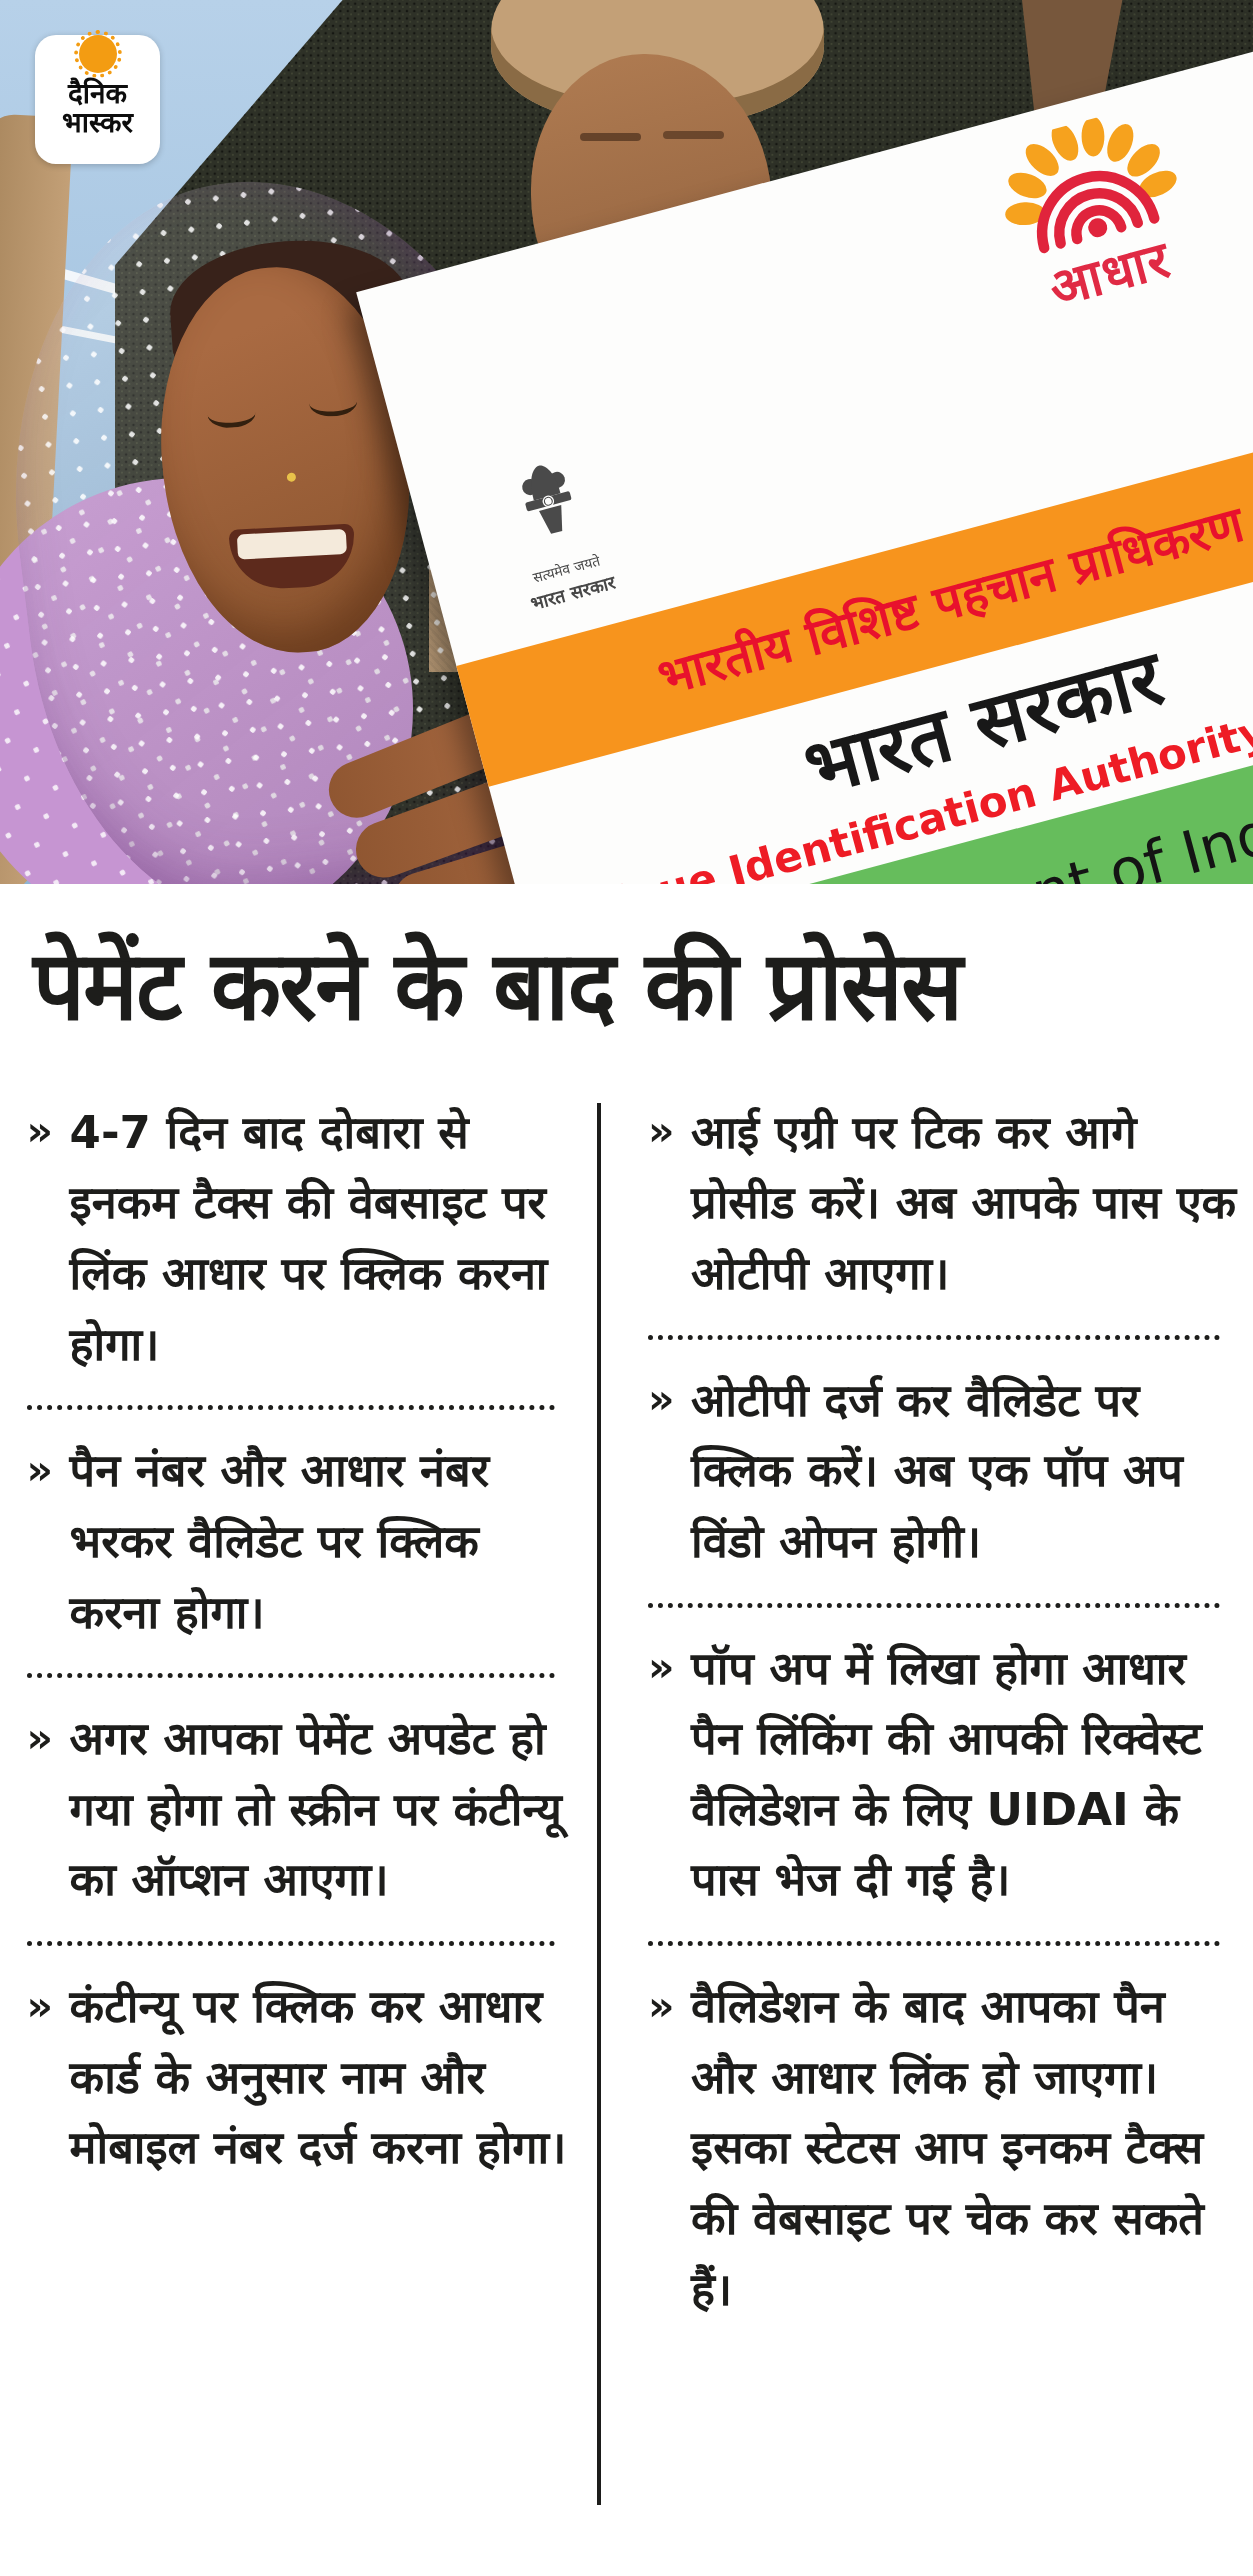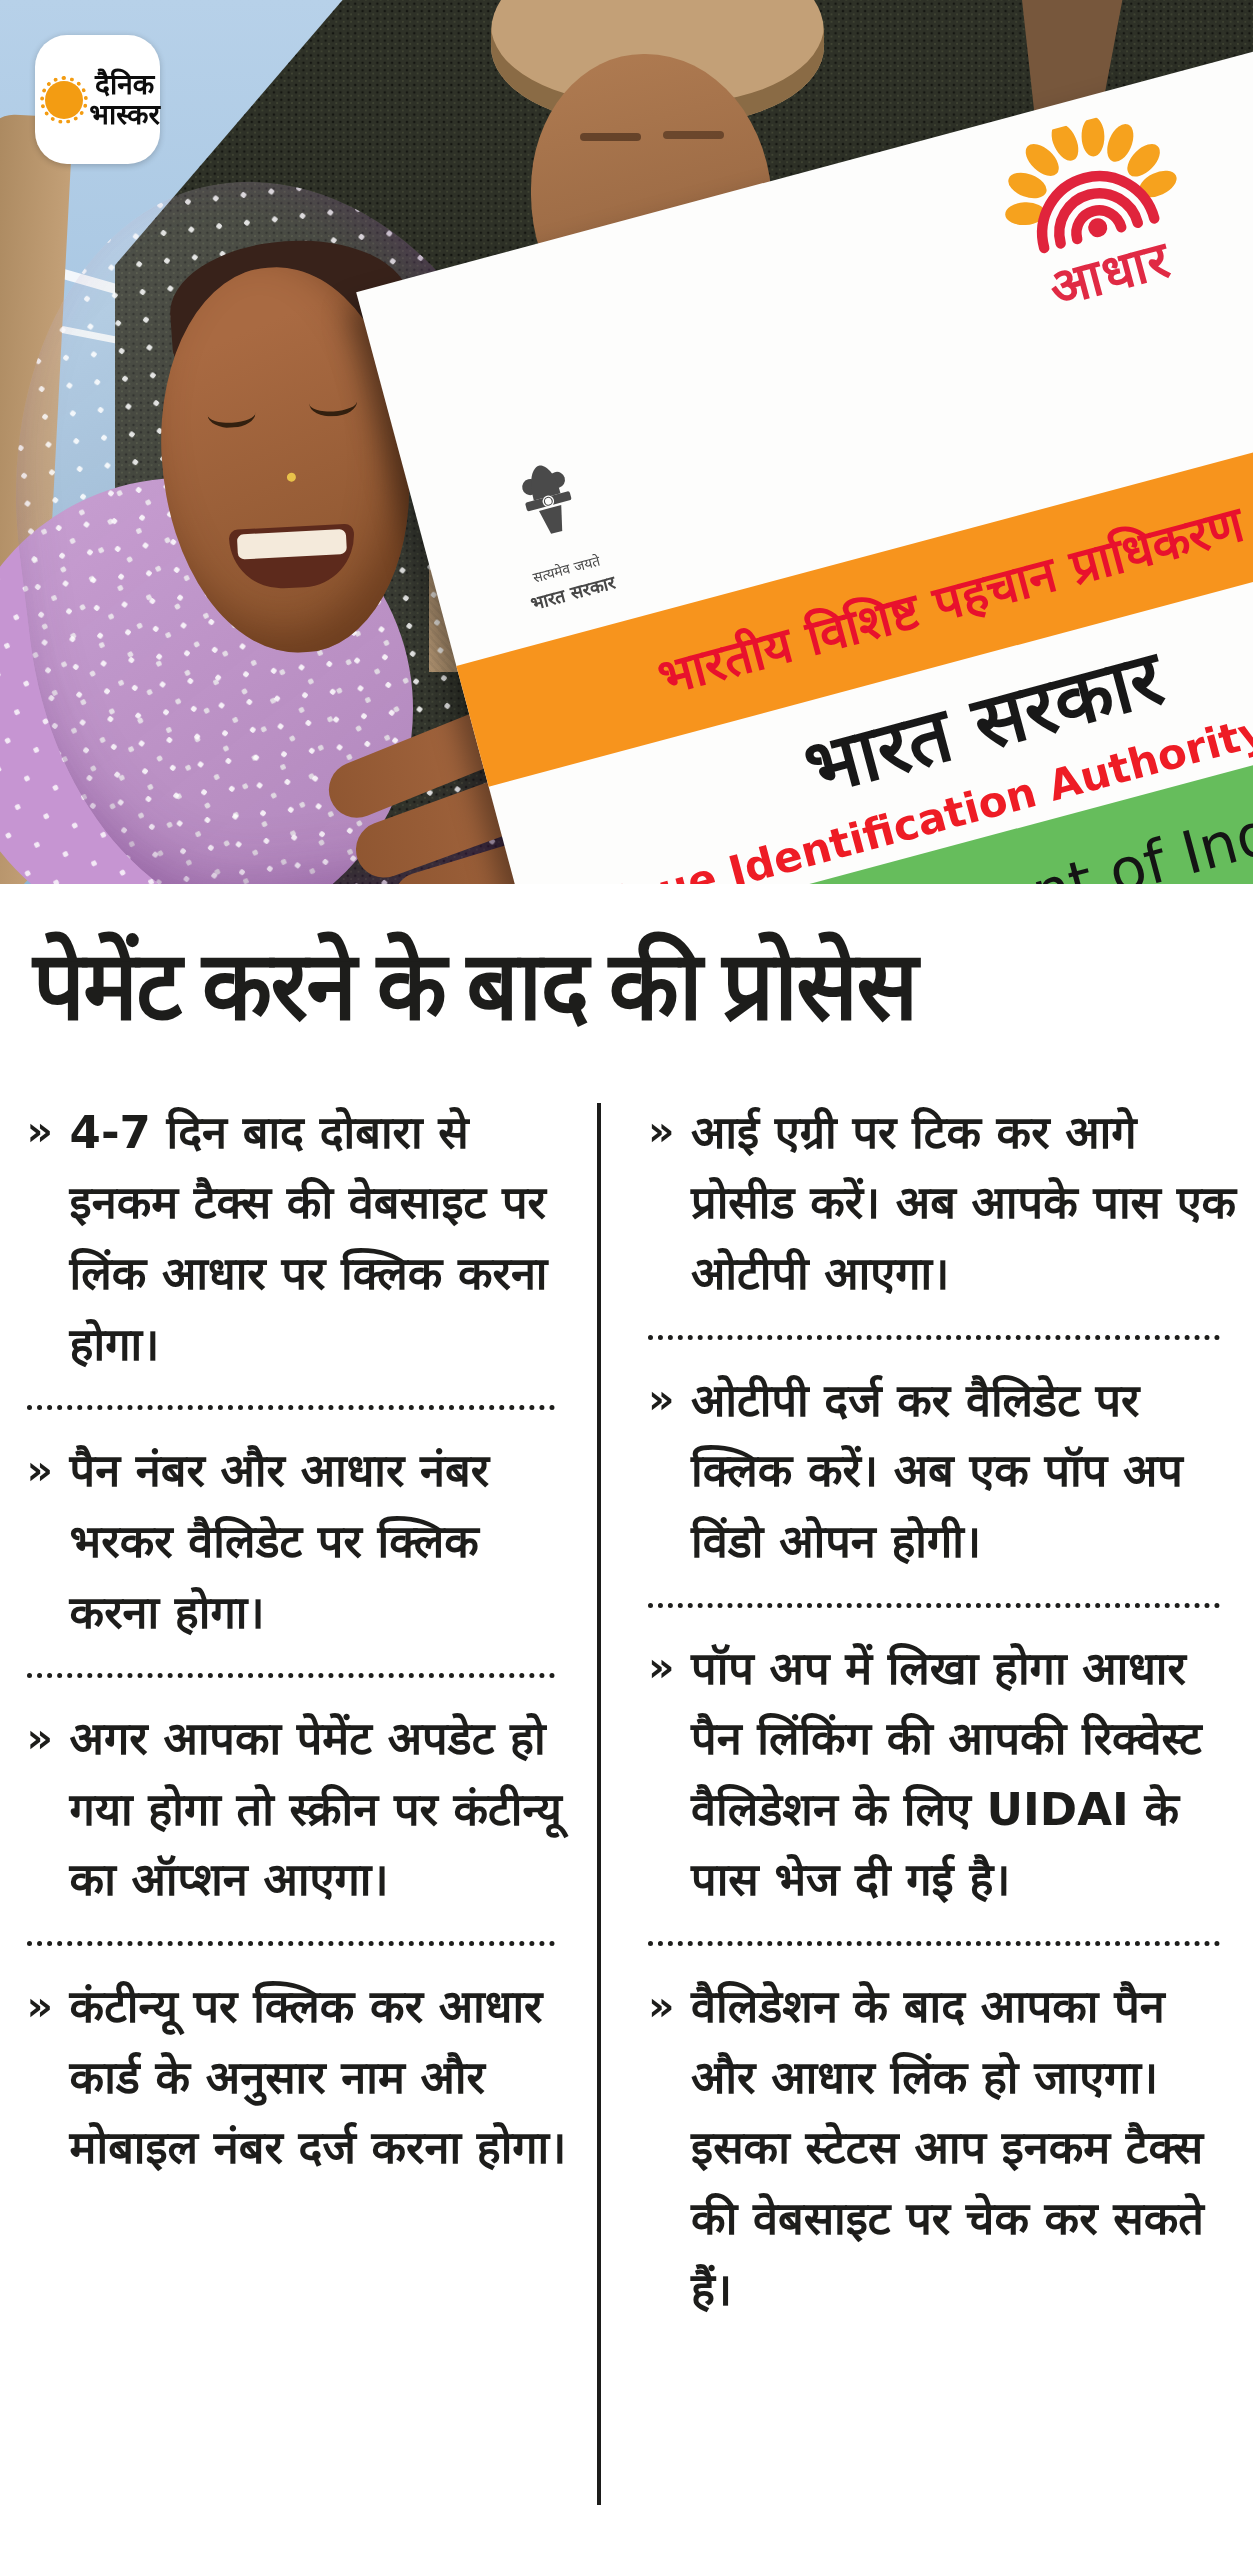--- a/index.html
+++ b/index.html
@@ -94,30 +94,30 @@
     display:flex;align-items:center;justify-content:center;}
   .band-o span{position:static;color:var(--red_hi,#e8112d);font-size:49px;font-weight:700;white-space:nowrap;}
   .govt-hi{left:0;top:524px;width:100%;text-align:center;font-size:76px;font-weight:700;color:#181818;white-space:nowrap;}
   .uidai-en{left:0;top:633px;width:100%;text-align:center;color:var(--red_en,#ee1c25);
     font-size:42px;font-weight:800;white-space:nowrap;}
   .band-g{left:0;top:689px;width:100%;height:137px;background:var(--band_green,#66bd5c);
     display:flex;align-items:center;justify-content:center;}
   .band-g span{position:static;color:#141414;font-size:59px;font-weight:500;white-space:nowrap;}
   .enrol{left:0;top:847px;width:100%;text-align:center;font-size:33px;color:#232323;white-space:nowrap;}
   
-  .db-logo{left:35px;top:35px;width:125px;height:129px;background:#fff;border-radius:32px;
-    display:flex;align-items:center;justify-content:flex-end;gap:5.8px;
+  .db-logo{left:35px;top:35px;width:125px;height:129px;background:#fff;border-radius:21px;
+    display:flex;flex-direction:column;align-items:center;justify-content:flex-start;gap:5.8px;
     box-shadow:0 1.6px 6.6px rgba(0,0,0,.2);}
   .db-sun{position:static;width:38px;height:38px;border-radius:50%;background:var(--db_sun,#f39c12);
     outline:4.1px dotted var(--db_sun,#f39c12);outline-offset:1.6px;}
   .db-text{position:static;text-align:center;font-weight:800;font-size:28px;line-height:1.05;color:#0d0d0d;}
   .db-text span{position:static;display:block;}
   
   .content{position:absolute;left:0;top:884px;width:1254px;height:1692px;overflow:hidden;}
-  h1{margin:51px 0 0 33px;font-size:96px;line-height:1.08;font-weight:800;color:var(--text,#1d1d1b);font-family:Liberation Serif, serif;}
+  h1{margin:51px 0 0 33px;font-size:96px;line-height:1.08;font-weight:800;color:var(--text,#1d1d1b);}
   .h1span{display:inline-block;transform:scaleX(.95);transform-origin:0 50%;letter-spacing:-1.6px;white-space:nowrap;}
   .cols{display:flex;align-items:stretch;margin-top:59px;padding:0 13px 0 25px;height:1443px;overflow:hidden;}
   .col{overflow:hidden;}
   .col-left{flex:0 0 551px;}
   .vdivider{flex:0 0 4.1px;background:var(--divider,#1d1d1b);margin:5px 45px 36px 21.4px;}
   .col-right{flex:1 1 auto;min-width:0;}
   .bullet{display:flex;align-items:flex-start;}
   .marker{flex:0 0 auto;font-size:41px;font-weight:700;line-height:1.6;margin:1.6px 16.5px 0 1.6px;}
   .bullet p{margin:0;font-size:45px;line-height:1.57;font-weight:600;color:var(--text,#1d1d1b);}
   .dotsep{border-top:5.8px dotted var(--text,#1d1d1b);margin:25px 21.4px 26px 1.6px;height:0;}

